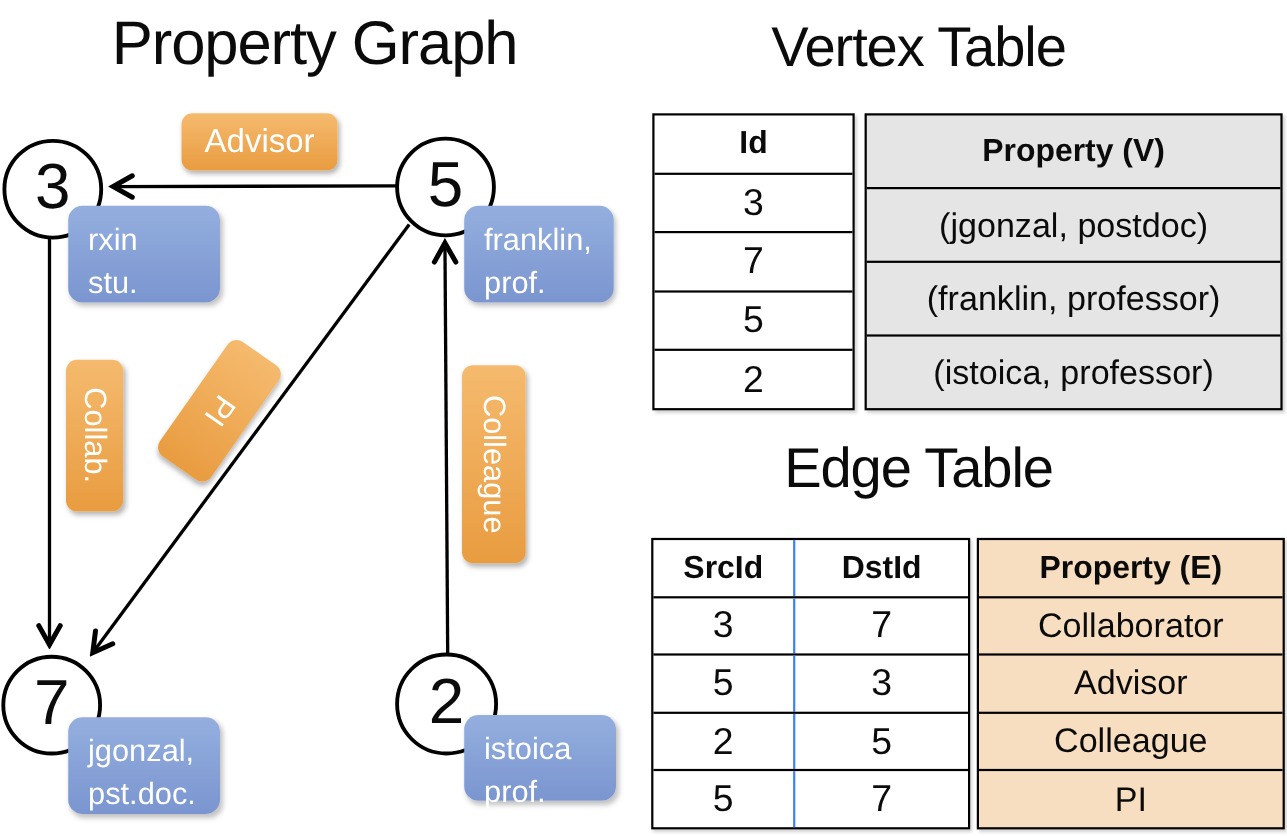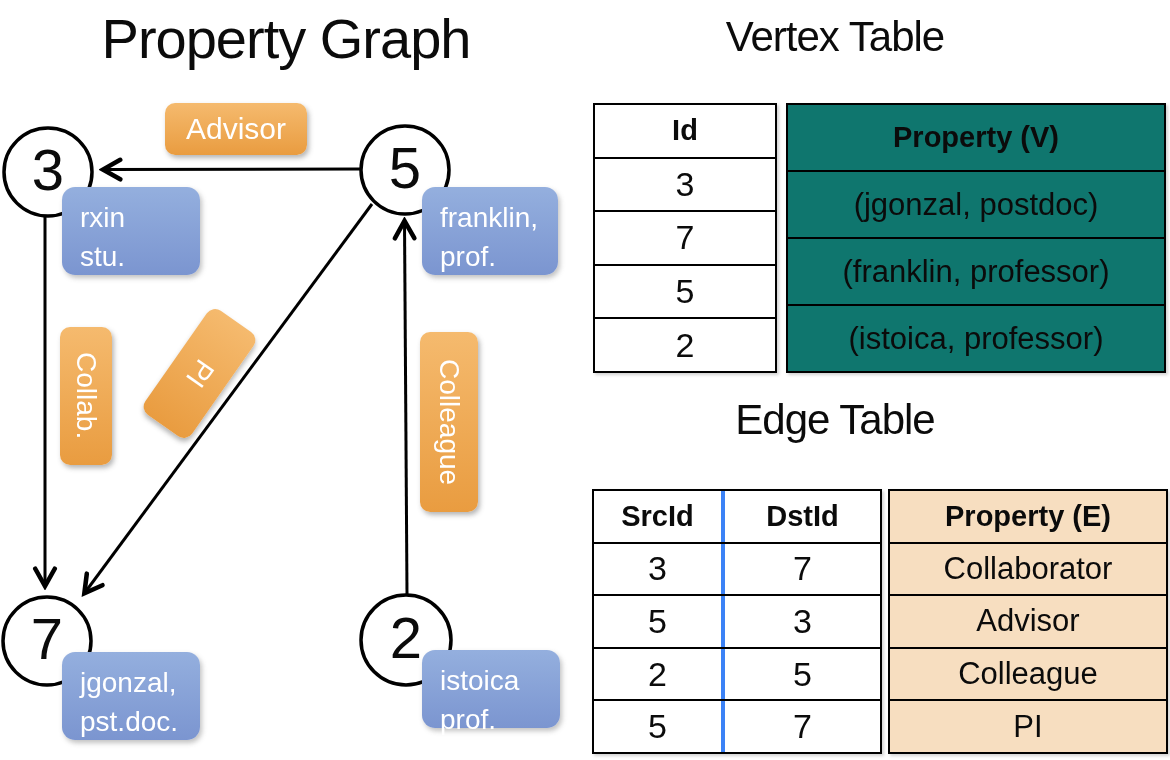--- a/index.html
+++ b/index.html
@@ -1,21 +1,21 @@
 <!DOCTYPE html>
 <html><head>
 <meta charset="utf-8">
 <style>
   html,body { margin:0; padding:0; background:#ffffff; }
   body { width:1170px; height:760px; position:relative; overflow:hidden;
          font-family:"Liberation Sans","DejaVu Sans",sans-serif; color:#0b0b0b; }
   .abs { position:absolute; }
 
   
-  .big-title { font-size:42px; font-weight:300; letter-spacing:-1px; text-align:center; white-space:nowrap; }
+  .big-title { font-size:51px; font-weight:300; letter-spacing:-1px; text-align:center; white-space:nowrap; }
 
   
   #graph-svg { position:absolute; left:0; top:0; }
   .node-num { font-size:58px; font-weight:300; transform:translate(-50%,-54%); }
 
   .vlabel, .hlabel {
     background:linear-gradient(#f5ba6e, #e99c40);
     border-radius:10px; color:#ffffff;
     box-shadow:2px 3px 5px rgba(90,90,90,.45);
     display:flex; align-items:center; justify-content:center;
@@ -29,27 +29,27 @@
     box-shadow:2px 3px 5px rgba(120,120,120,.45);
     font-size:28px; font-weight:300; line-height:1.38;
     padding:12px 0 0 18px; box-sizing:border-box;
   }
   .vbox span { display:block; }
 
   
   .tbl { position:absolute; border:2.5px solid #000; background:#fff;
          display:flex; flex-direction:column; box-sizing:border-box;
          box-shadow:2px 2px 3px rgba(0,0,0,.18); }
-  .tbl.bluebg { background:#0f766e; }
+  .tbl.bluebg { background:#e5e5e5; }
   .tbl.tanbg  { background:#f7dec0; }
   .trow { flex:1; display:flex; }
   .trow + .trow { border-top:2px solid #000; }
   .cell { flex:1; display:flex; align-items:center; justify-content:center;
           font-size:31px; font-weight:300; white-space:nowrap; }
-  .cell + .cell { border-left:4px solid #3b82f6; }
+  .cell + .cell { border-left:2px solid #3b82f6; }
   .cell.th { font-weight:bold; font-size:29px; }
   .cell.num { font-size:34px; }
   .cell.fixw { flex:0 0 127px; }
 </style>
 </head>
 <body>
 
 <svg id="graph-svg" width="580" height="760" viewBox="0 0 580 760">
   <defs>
     <marker id="arrow" viewBox="0 0 12 12" refX="9.5" refY="6" markerWidth="26" markerHeight="26" orient="auto" markerUnits="userSpaceOnUse">

